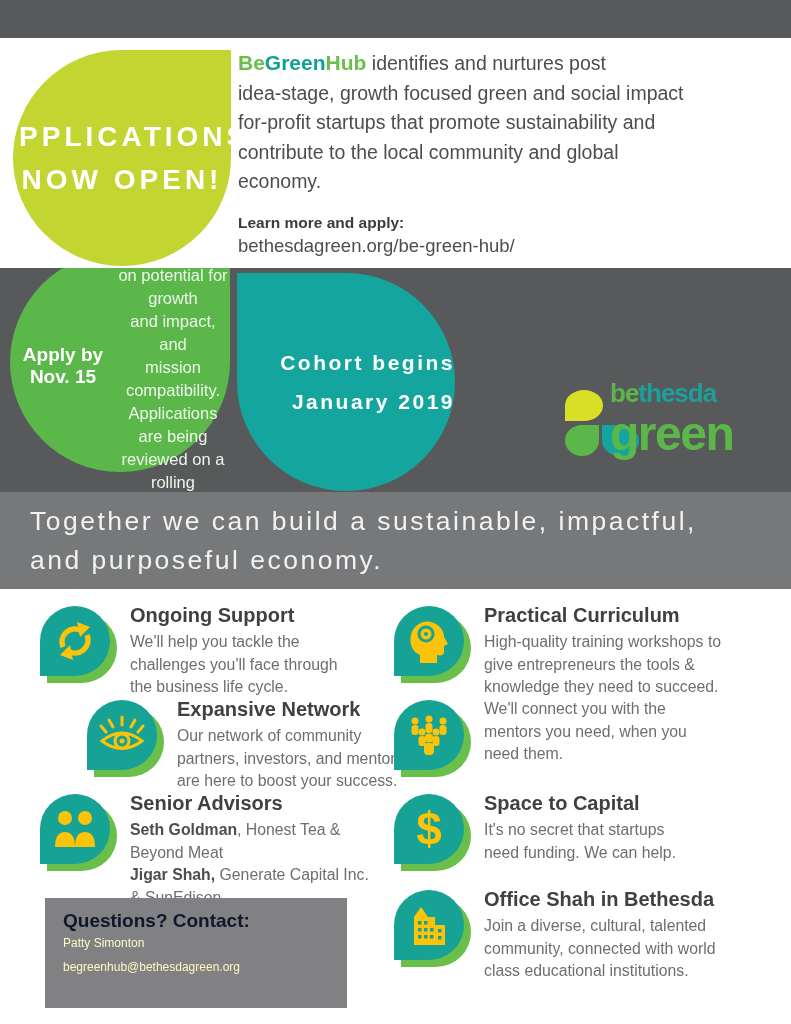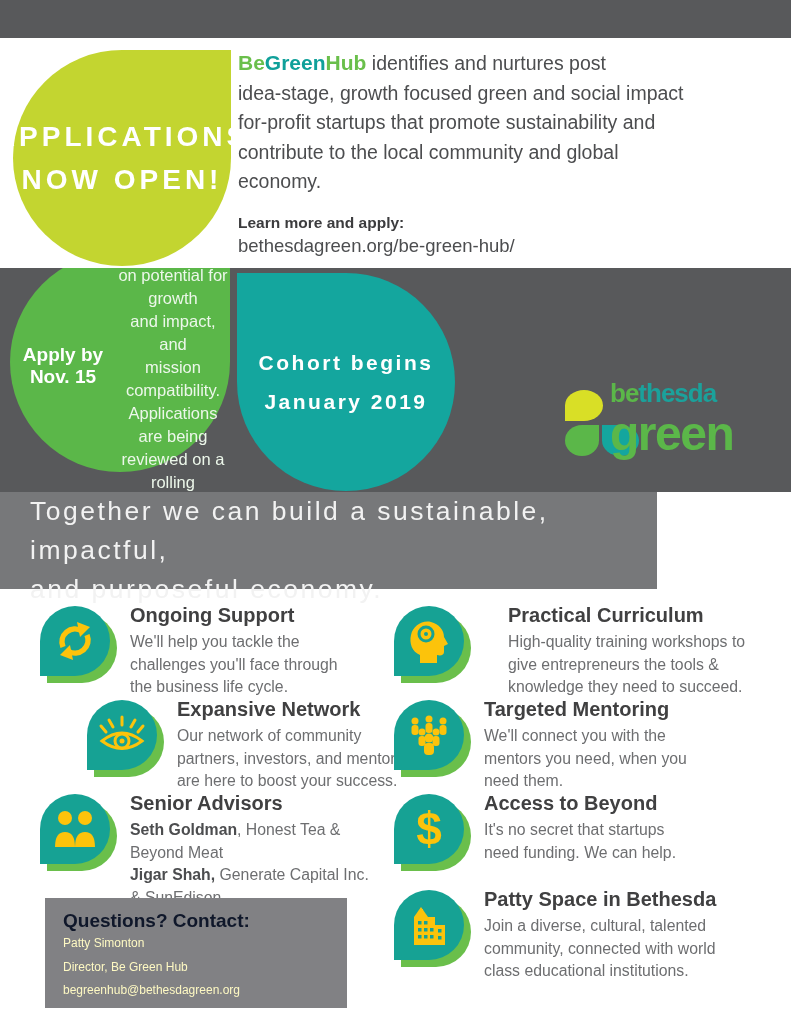--- a/index.html
+++ b/index.html
@@ -25,39 +25,39 @@
   .url{margin-top:3px;font-size:18.5px;color:#4c4d4f;}
 
   
   .mid{position:absolute;left:0;top:268px;width:791px;height:224px;background:#58595b;overflow:hidden;}
   .apply-circle{position:absolute;left:10px;top:-16px;width:220px;height:220px;background:#5bb749;
          border-radius:50% 0 50% 50%;display:flex;flex-direction:row;align-items:center;
          justify-content:center;text-align:center;box-sizing:border-box;padding-top:10px;}
   .apply-title{color:#ffffff;font-weight:bold;font-size:19px;margin-bottom:3px;}
   .apply-body{color:#ecf7ea;font-size:16.5px;line-height:23px;white-space:pre-line;}
   .cohort-circle{position:absolute;left:237px;top:5px;width:218px;height:218px;background:#14a69e;
-         border-radius:0 50% 50% 50%;display:flex;flex-direction:column;align-items:center;
+         border-radius:0 50% 50% 50%;display:flex;flex-direction:column;align-items:flex-end;
          justify-content:center;text-align:center;}
   .cohort-line{color:#ffffff;font-weight:bold;font-size:21px;letter-spacing:2.5px;line-height:39px;white-space:nowrap;}
 
   
   .logo{position:absolute;left:563px;top:116px;width:220px;height:85px;}
   .petal{position:absolute;}
   .petal-yellow{left:2px;top:6px;width:38px;height:31px;background:#d9df26;border-radius:50% 50% 50% 0;}
   .petal-green{left:2px;top:41px;width:34px;height:31px;background:#5bb749;border-radius:50% 0 50% 50%;}
   .petal-teal{left:39px;top:41px;width:37px;height:31px;background:#14a69e;border-radius:0 50% 50% 50%;}
   .logo-word1{position:absolute;left:47px;top:-4px;font-weight:bold;font-size:26px;letter-spacing:-1px;line-height:1;}
   .logo-word1 .lg-be{color:#5bb749;}
   .logo-word1 .lg-thesda{color:#1ba19b;}
   .logo-word2{position:absolute;left:47px;top:26px;font-weight:bold;font-size:48px;letter-spacing:-1.5px;
               line-height:1;color:#5bb749;}
 
   
-  .banner{position:absolute;left:0;top:492px;width:657px;height:97px;background:#77787a;
-          display:flex;}
+  .banner{position:absolute;left:0;top:492px;width:791px;height:97px;background:#77787a;
+          display:flex;align-items:center;}
   .banner-text{margin-left:30px;color:#f2f2f2;font-size:26.5px;letter-spacing:2.5px;line-height:39px;white-space:pre-line;}
 
   
   .feature{position:absolute;display:flex;}
   .pin-wrap{position:relative;width:78px;height:78px;flex:none;}
   .pin-shadow{position:absolute;left:7px;top:7px;width:70px;height:70px;background:#6abf4b;
               border-radius:50% 50% 50% 0;}
   .pin-body{position:absolute;left:0;top:0;width:70px;height:70px;background:#16a294;
             border-radius:50% 50% 50% 0;display:flex;align-items:center;justify-content:center;}
   .ftext{margin-left:12px;margin-top:-2px;}
@@ -187,21 +187,21 @@
     </div>
     <div class="ftext">
       <div class="ftitle">Senior Advisors</div>
       <div class="fbody"><b>Seth Goldman</b><span>, Honest Tea &amp;
 Beyond Meat
 </span><b>Jigar Shah,</b><span> Generate Capital Inc.
 &amp; SunEdison</span></div>
     </div>
   </div>
 
-  <div class="feature" style="left:394px;top:606px;gap:24px;">
+  <div class="feature" style="left:394px;top:606px;">
     <div class="pin-wrap">
       <div class="pin-shadow"></div>
       <div class="pin-body">
         <svg width="42" height="44" viewBox="0 0 42 44">
           <path d="M12 44 V36 C4 33 1 24 3 16 C5 7 14 1 23 3 C31 5 36 11 36 18 L40 25 L36 27 V33 C36 36 33 37 29 36 V44 Z" fill="#fcc30b"></path>
           <circle cx="18" cy="15" r="7" fill="none" stroke="#16a294" stroke-width="3"></circle>
           <circle cx="18" cy="15" r="2" fill="#16a294"></circle>
         </svg>
       </div>
     </div>
@@ -229,36 +229,35 @@
               <rect x="12.5" y="23" width="7" height="10" rx="3"></rect>
             <circle cx="30" cy="19" r="3.5"></circle>
               <rect x="26.5" y="23" width="7" height="10" rx="3"></rect>
             <circle cx="23" cy="25" r="4.5"></circle>
               <rect x="18" y="30" width="10" height="12" rx="4"></rect>
           </g>
         </svg>
       </div>
     </div>
     <div class="ftext">
-      <div class="ftitle">Targeted Mentoring</div>
       <div class="fbody">We'll connect you with the
 mentors you need, when you
 need them.</div>
     </div>
   </div>
 
   <div class="feature" style="left:394px;top:794px;">
     <div class="pin-wrap">
       <div class="pin-shadow"></div>
       <div class="pin-body">
         <span class="dollar-glyph">$</span>
       </div>
     </div>
     <div class="ftext">
-      <div class="ftitle">Access to Beyond</div>
+      <div class="ftitle">Space to Capital</div>
       <div class="fbody">It's no secret that startups
 need funding. We can help.</div>
     </div>
   </div>
 
   <div class="feature" style="left:394px;top:890px;">
     <div class="pin-wrap">
       <div class="pin-shadow"></div>
       <div class="pin-body">
         <svg width="40" height="40" viewBox="0 0 40 40">
@@ -277,27 +276,26 @@
             <rect x="9" y="30" width="3.5" height="3.5"></rect>
               <rect x="15" y="30" width="3.5" height="3.5"></rect>
               <rect x="21" y="30" width="3.5" height="3.5"></rect>
             <rect x="29" y="24" width="3.5" height="3.5"></rect>
               <rect x="29" y="31" width="3.5" height="3.5"></rect>
           </g>
         </svg>
       </div>
     </div>
     <div class="ftext">
-      <div class="ftitle">Patty Space in Bethesda</div>
+      <div class="ftitle">Office Shah in Bethesda</div>
       <div class="fbody">Join a diverse, cultural, talented
 community, connected with world
 class educational institutions.</div>
     </div>
   </div>
 
   <div class="contact">
     <div class="contact-title">Questions? Contact:</div>
     <div class="contact-line">Patty Simonton</div>
-    <div class="contact-line">Director, Be Green Hub</div>
     <div class="contact-line">begreenhub@bethesdagreen.org</div>
   </div>
 
 </div>
 
 </body></html>

